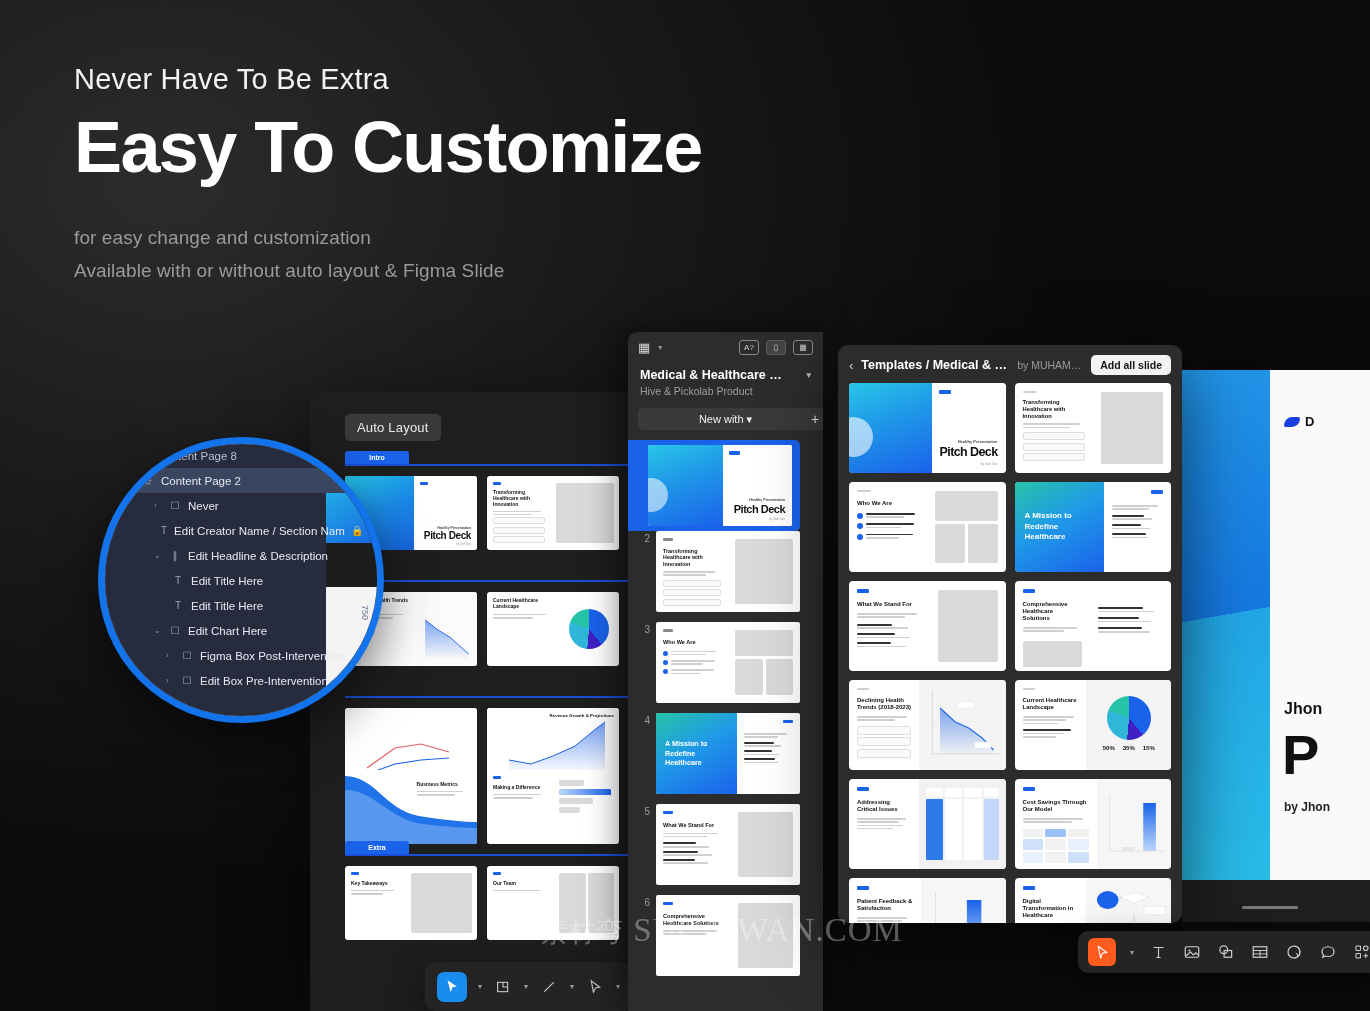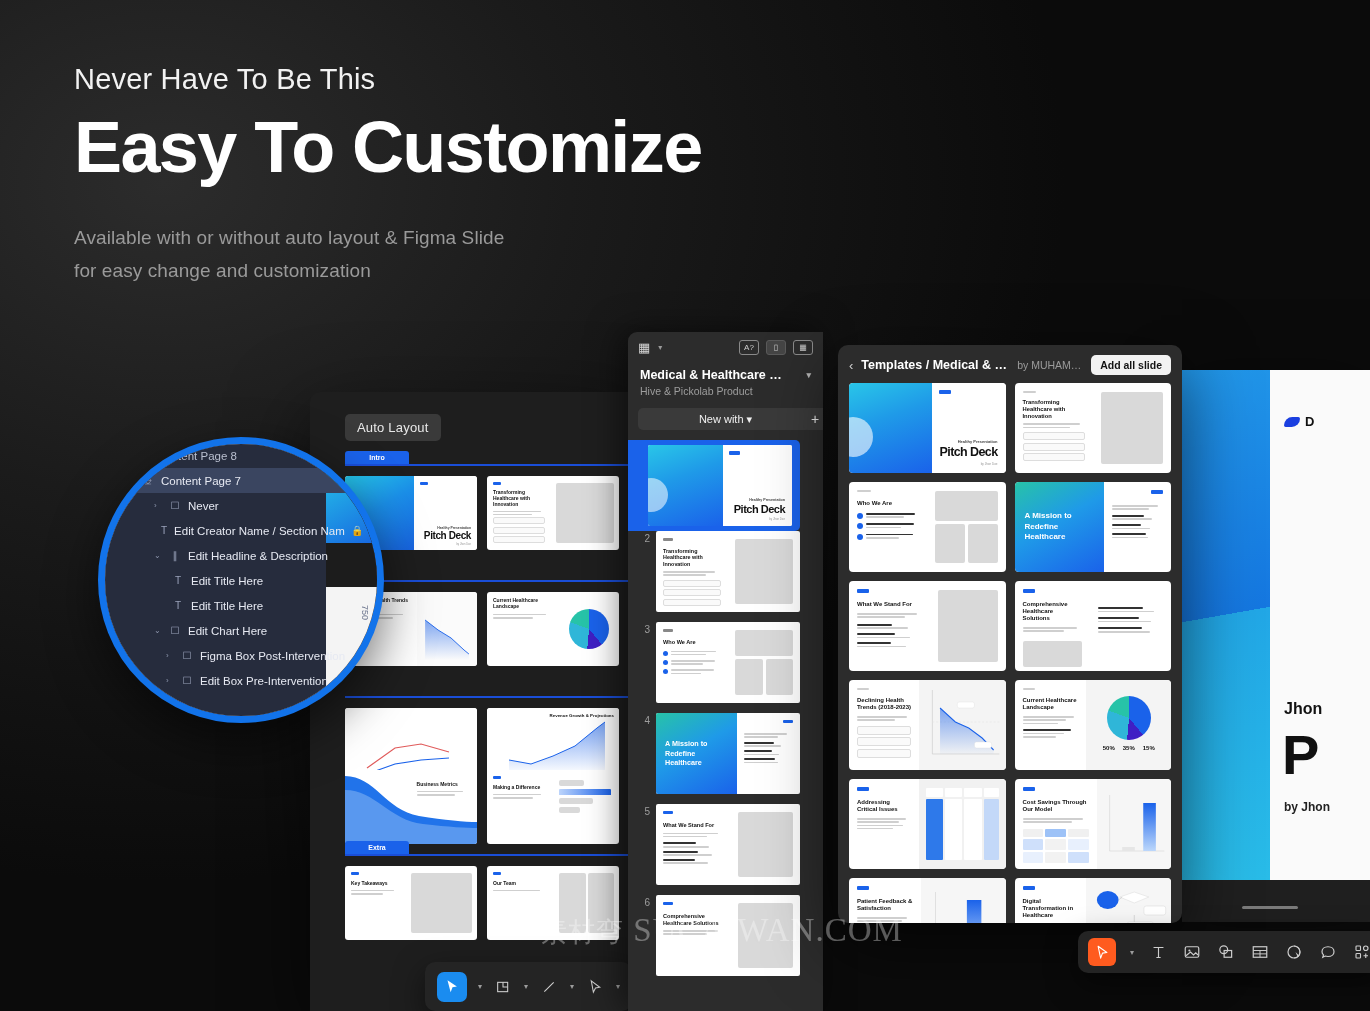--- a/index.html
+++ b/index.html
@@ -230,25 +230,25 @@
     pointer-events:none;
   }
   .watermark .cn { font-family:"DejaVu Sans", sans-serif; font-size:27px; }
 </style>
 </head>
 <body>
 
 <div id="stage">
 
   <div class="hero">
-    <div class="hero-eyebrow">Never Have To Be This</div>
+    <div class="hero-eyebrow">Never Have To Be Extra</div>
     <div class="hero-title">Easy To Customize</div>
     <div class="hero-sub">
+      <div>for easy change and customization</div>
       <div>Available with or without auto layout  &amp; Figma Slide</div>
-      <div>for easy change and customization</div>
     </div>
   </div>
 
   <div class="canvas-window">
     <div class="auto-layout-chip">Auto Layout</div>
 
     <div class="cv-section" style="top:58px;">
       <div class="cv-section-bar">
         <div class="cv-tag">Intro</div>
       </div>
@@ -443,21 +443,21 @@
       <div class="mag-ruler">500</div>
       <div class="mag-ruler2">750</div>
 
       <div class="layers">
         <div class="lay-row dim">
           <span class="lay-caret"></span>
           <span>Content Page 8</span>
         </div>
         <div class="lay-row sel">
           <span class="lay-ico">⎒</span>
-          <span>Content Page 7</span>
+          <span>Content Page 2</span>
         </div>
         <div class="lay-row" style="padding-left:56px;">
           <span class="lay-caret">›</span>
           <span class="lay-ico">☐</span>
           <span>Never</span>
         </div>
         <div class="lay-row" style="padding-left:56px;">
           <span class="lay-caret"></span>
           <span class="lay-ico">T</span>
           <span>Edit Creator Name / Section Nam</span>

